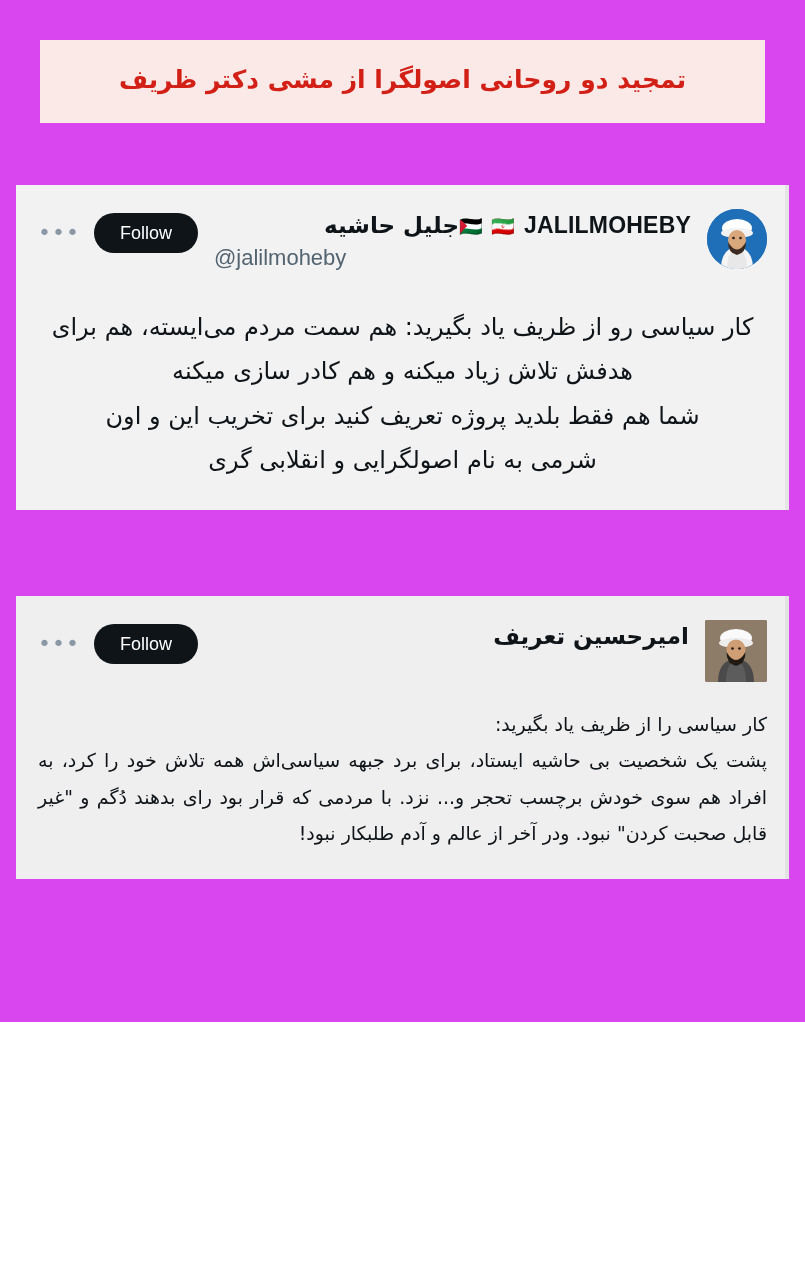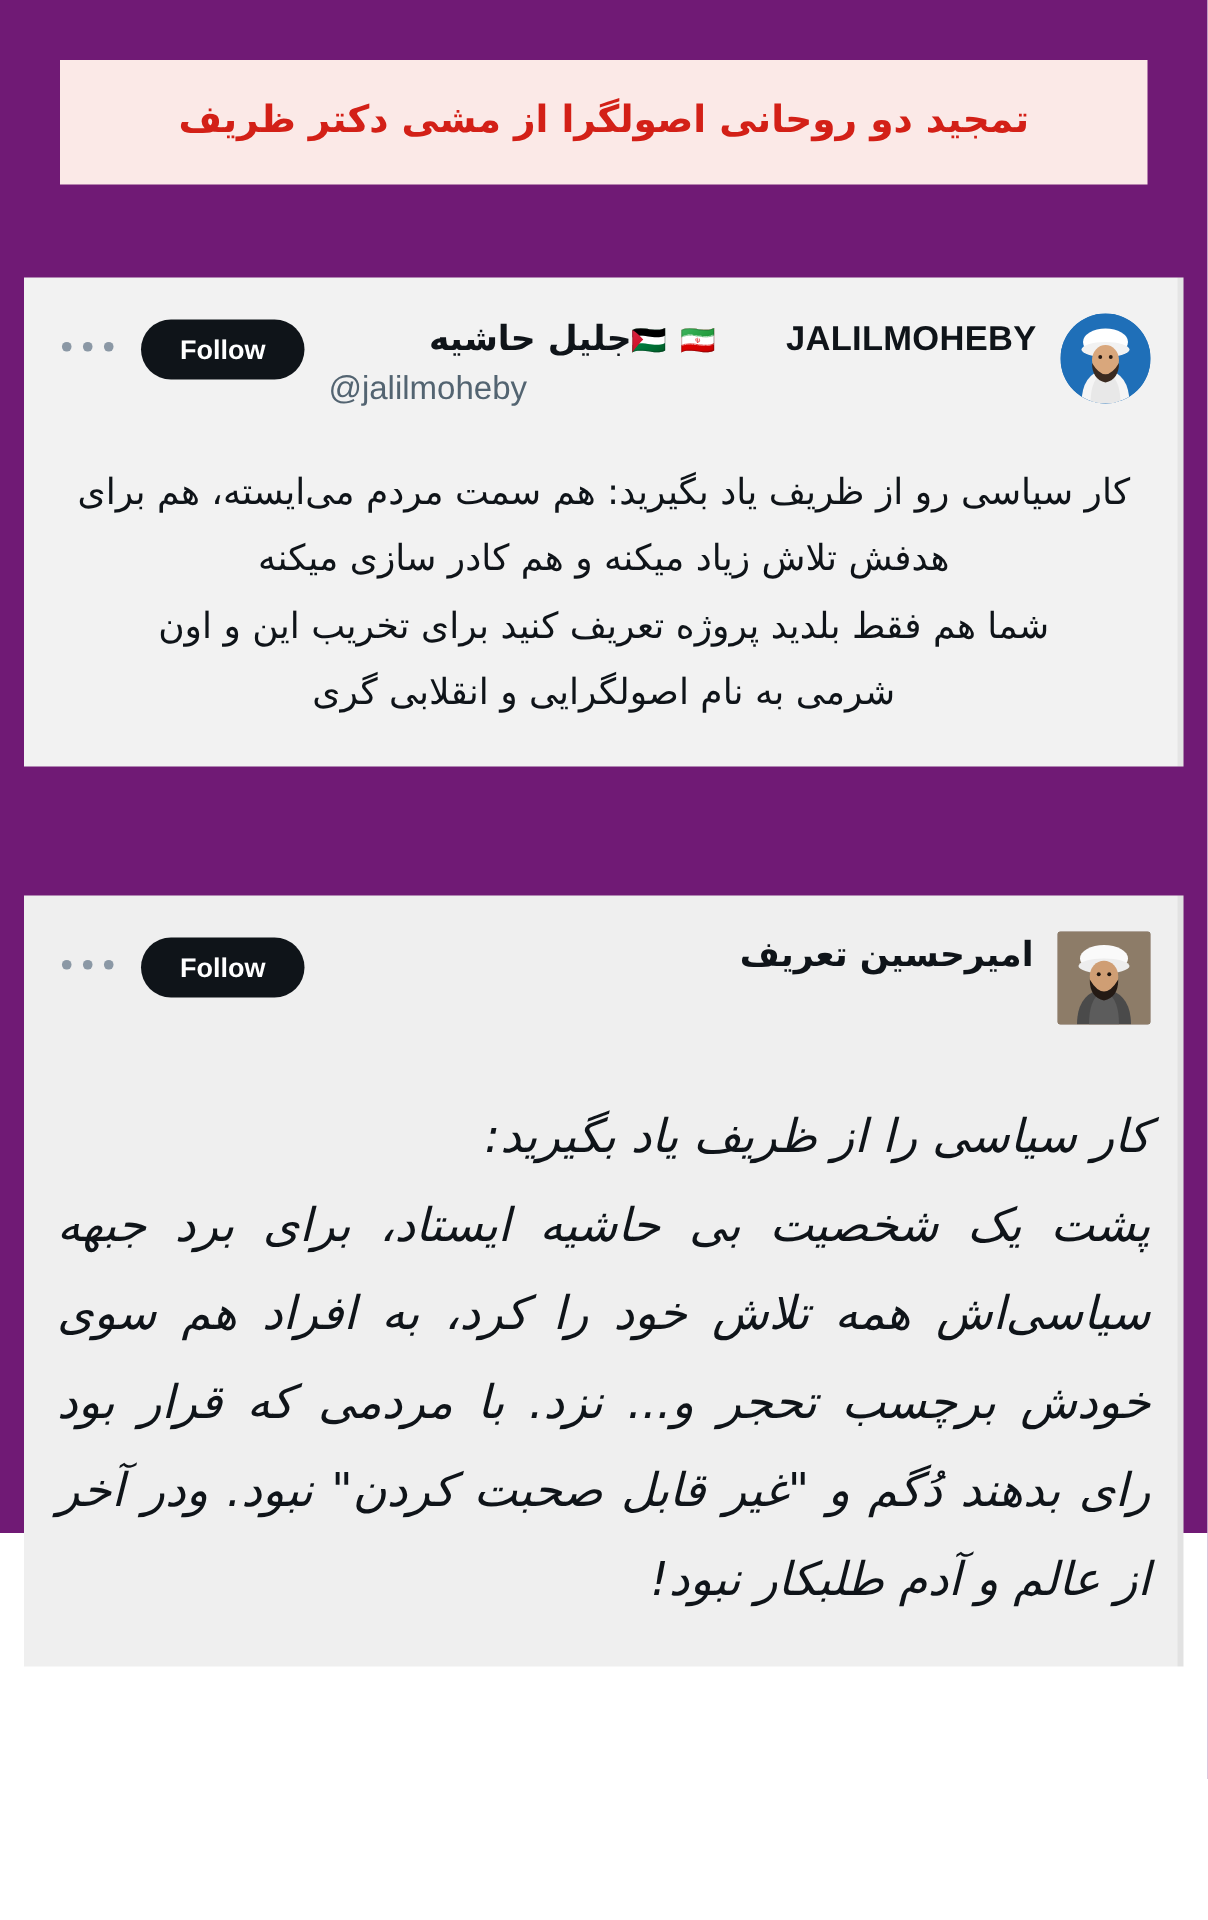--- a/index.html
+++ b/index.html
@@ -11,21 +11,21 @@
     width: 805px;
     height: 1280px;
     font-family: "DejaVu Sans", "Liberation Sans", sans-serif;
     color: #0f1419;
     overflow: hidden;
     position: relative;
   }
   .page {
     width: 805px;
     height: 1022px;
-    background: #701a75;
+    background: #d946ef;
     position: relative;
     box-sizing: border-box;
   }
 
   
   .headline-wrap {
     padding: 40px 40px 0 40px;
     box-sizing: border-box;
   }
   .headline {
@@ -93,21 +93,20 @@
     font-size: 23px;
     font-weight: bold;
     color: #0f1419;
     line-height: 1.25;
     white-space: nowrap;
     direction: rtl;
   }
   .displayname .latin {
     font-family: "Liberation Sans", sans-serif;
     letter-spacing: 0.2px;
-    margin-left: 38px;
   }
   .flags {
     letter-spacing: 1px;
     font-size: 19px;
   }
   .handle {
     font-size: 22px;
     color: #536471;
     direction: ltr;
     text-align: left;
@@ -121,21 +120,21 @@
     gap: 14px;
     flex: 0 0 auto;
     padding-top: 4px;
   }
   .follow-btn {
     background: #0f1419;
     color: #ffffff;
     border: none;
     border-radius: 999px;
     font-size: 18px;
-    font-weight: bold;
+    font-weight: normal;
     padding: 11px 26px;
     font-family: "Liberation Sans", sans-serif;
     cursor: pointer;
     line-height: 1;
   }
   .more-dots {
     color: #8b98a5;
     font-size: 22px;
     letter-spacing: 1px;
     line-height: 1;
@@ -146,26 +145,25 @@
   .tweet-body {
     margin-top: 34px;
     font-size: 24px;
     line-height: 1.85;
     color: #0f1419;
     direction: rtl;
     text-align: center;
     white-space: pre-line;
   }
   .tweet.second .tweet-body {
-    margin-top: 46px;
-    font-size: 31px;
+    margin-top: 24px;
+    font-size: 19px;
     line-height: 1.9;
     text-align: justify;
     text-align-last: right;
-    font-style: italic;
   }
   .tweet.second .tweet-head { align-items: flex-start; }
   .tweet.second .avatar {
     width: 62px; height: 62px; border-radius: 2px;
   }
 </style>
 </head>
 <body>
 
 <div class="page">

